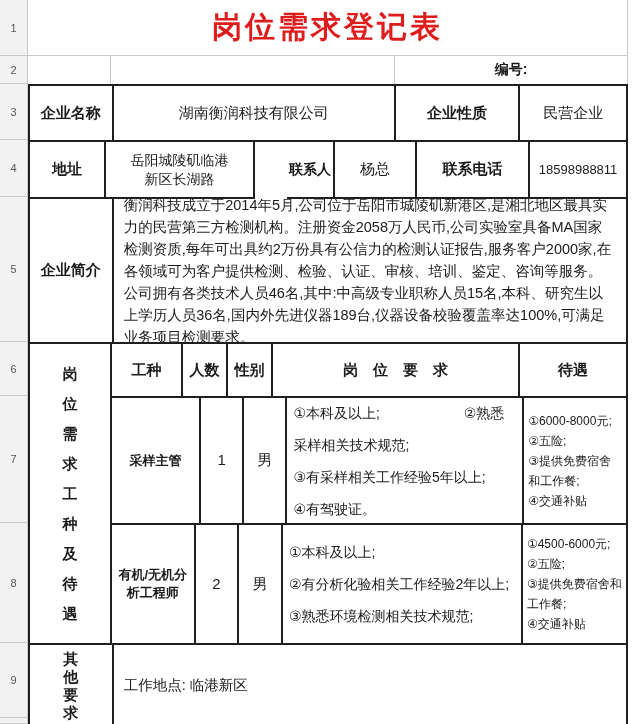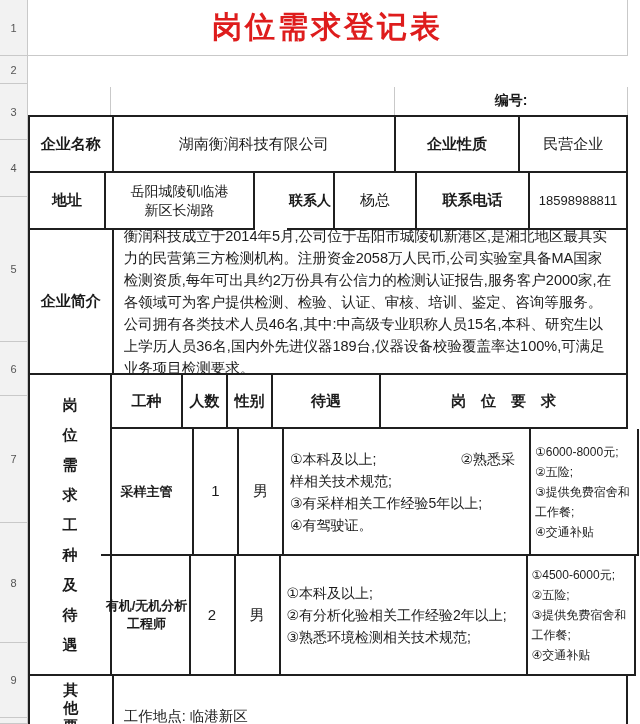--- a/index.html
+++ b/index.html
@@ -17,21 +17,21 @@
     font-size:11px;color:#555;
   }
   
   .main{width:612px;flex:0 0 612px;}
   .row1{
     box-sizing:border-box;width:600px;height:56px;
     border-bottom:1px solid #c9c9c9;border-right:1px solid #c9c9c9;
     display:flex;align-items:center;justify-content:center;
   }
   .title{font-size:30px;font-weight:bold;color:#de1c1c;letter-spacing:3px;}
-  .row2{display:flex;width:600px;height:28px;box-sizing:border-box;margin-top:31px;}
+  .row2{display:flex;width:600px;height:28px;box-sizing:border-box;}
   .r2cell{
     box-sizing:border-box;border-right:1px solid #c9c9c9;
     display:flex;align-items:center;justify-content:center;
     font-size:14px;font-weight:bold;
   }
   
   .form{
     box-sizing:border-box;width:600px;
     border-left:2px solid #1f1f1f;border-top:2px solid #1f1f1f;
   }
@@ -48,28 +48,28 @@
   .left{justify-content:flex-start;text-align:left;}
   .pre{white-space:pre-wrap;word-break:break-all;}
   .intro{
     font-size:14.5px;line-height:22px;padding:4px 10px;text-align:left;
     justify-content:flex-start;align-items:center;
   }
   .vtext{
     width:17px;word-break:break-all;text-align:center;
     font-weight:bold;font-size:15px;
   }
-  .req{font-size:14px;line-height:22px;padding:2px 6px;justify-content:flex-start;}
+  .req{font-size:14px;line-height:32px;padding:2px 6px;justify-content:flex-start;}
   .treat{font-size:12px;line-height:20px;padding:4px 4px;justify-content:flex-start;}
   .jobname{font-weight:bold;font-size:13px;padding:0 1px;}
   .small{font-size:13px;}
   .addr{font-size:14px;padding:0 20px;}
   .contact-lbl{font-size:14px;padding:0 1px;margin-left:32px;}
   .sec{display:flex;border-radius:12px;}
-  .stack{display:flex;flex-direction:column;align-items:center;}
+  .stack{display:flex;flex-direction:column;}
 </style>
 </head>
 <body>
 
 <div class="page">
 
   <div class="gutter">
     <div class="gcell" style="height:56px">1</div>
     <div class="gcell" style="height:28px">2</div>
     <div class="gcell" style="height:56px">3</div>
@@ -120,22 +120,22 @@
       <div class="sec">
         <div class="c" style="width:84px;height:301px">
           <div class="vtext" style="line-height:30px">岗位需求工种及待遇</div>
         </div>
         <div class="stack" style="width:516px">
 
           <div class="frow" style="height:54px">
             <div class="c lbl" style="width:71px">工种</div>
             <div class="c lbl" style="width:45px">人数</div>
             <div class="c lbl" style="width:45px">性别</div>
+            <div class="c lbl" style="width:247px">岗　位　要　求</div>
             <div class="c lbl" style="width:108px">待遇</div>
-            <div class="c lbl" style="width:247px">岗　位　要　求</div>
           </div>
 
           <div class="frow" style="height:127px">
             <div class="c jobname" style="width:93px">采样主管</div>
             <div class="c" style="width:45px">1</div>
             <div class="c" style="width:45px">男</div>
             <div class="c req pre left" style="width:247px">①本科及以上;　　　　　　②熟悉采样相关技术规范;
 ③有采样相关工作经验5年以上;
 ④有驾驶证。</div>
             <div class="c treat pre left" style="width:108px">①6000-8000元;

